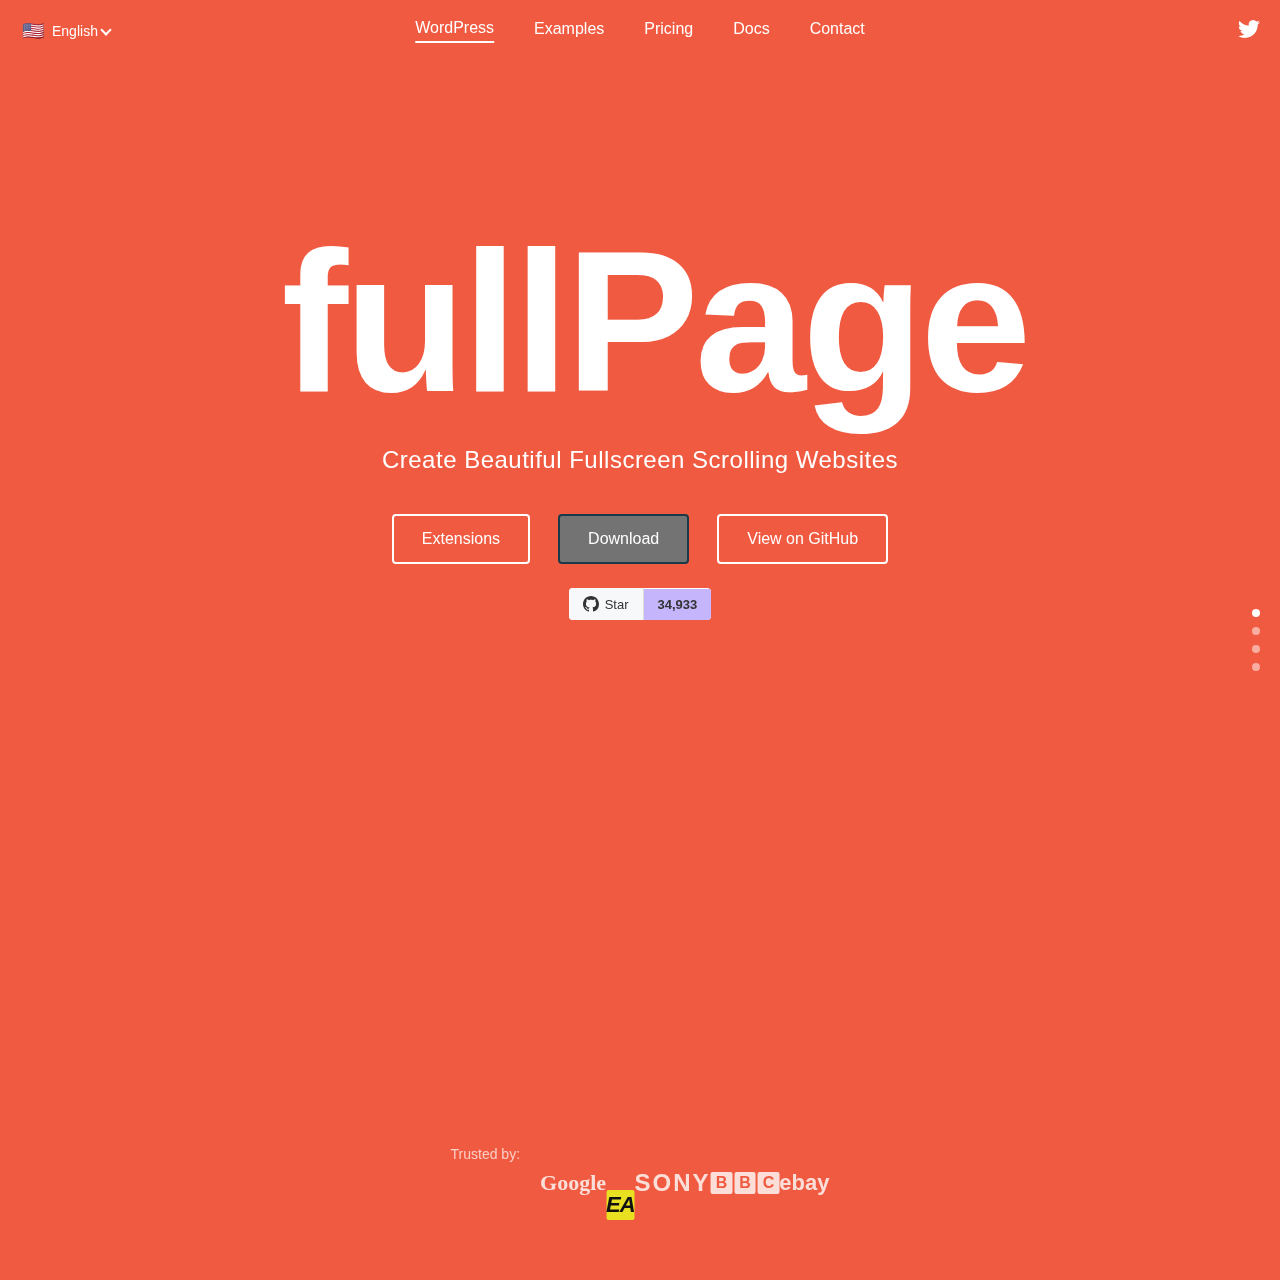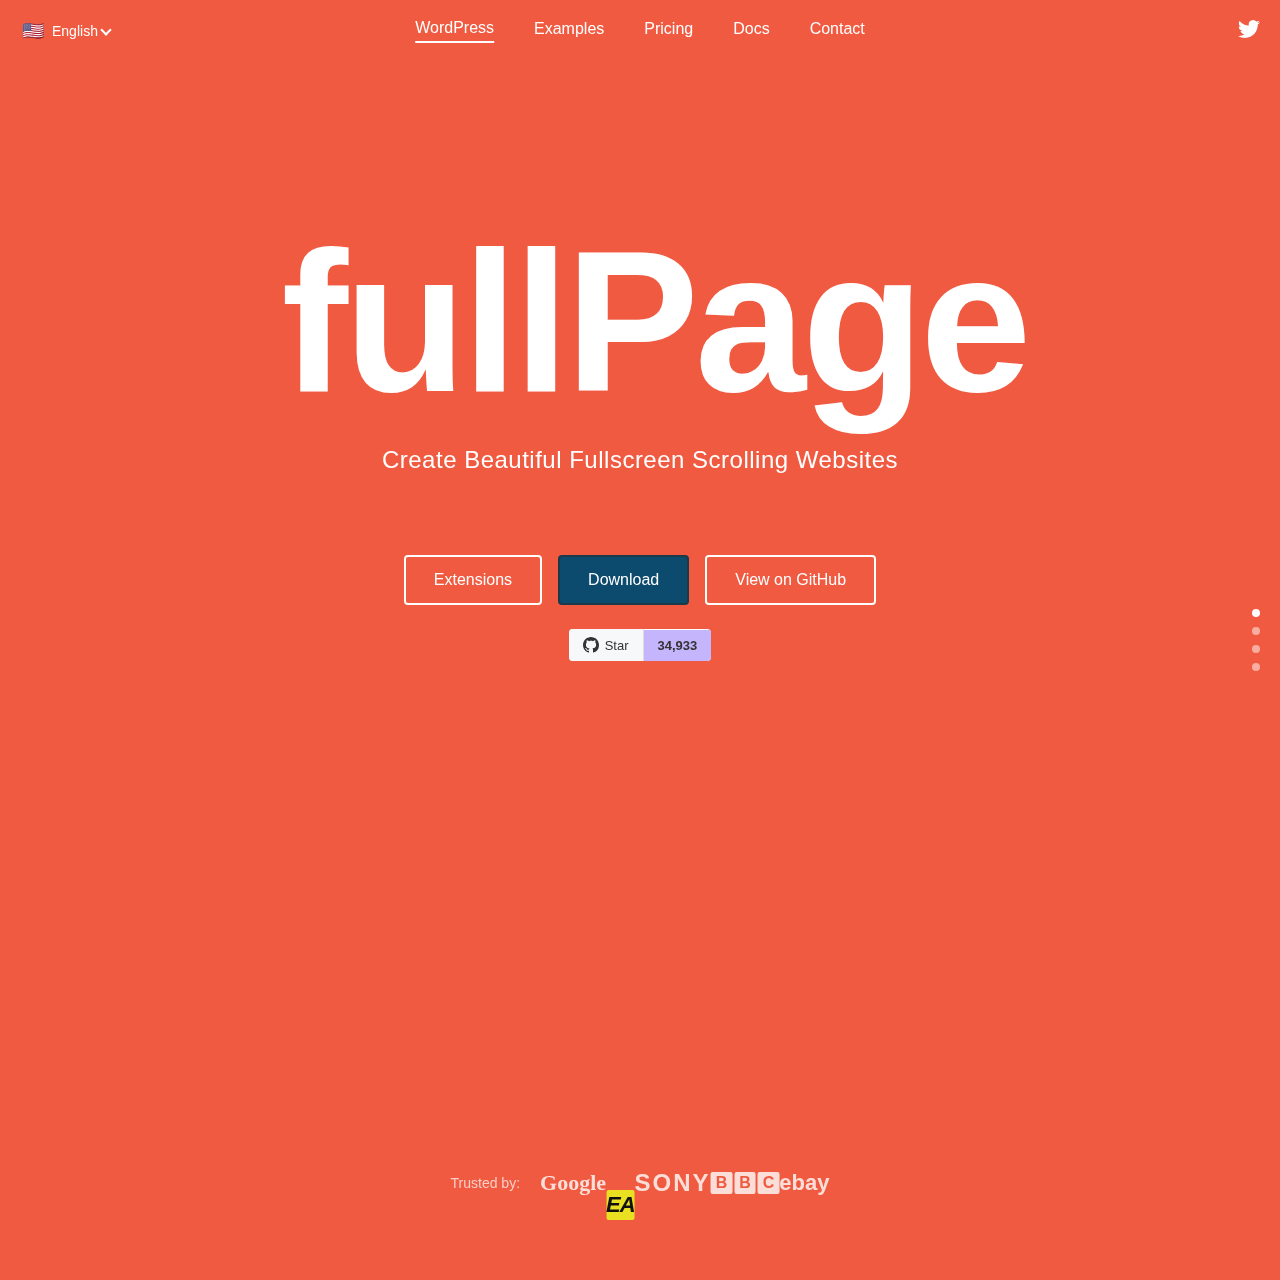--- a/index.html
+++ b/index.html
@@ -104,22 +104,22 @@
     .hero-subtitle {
       font-size: 24px;
       color: white;
       font-weight: 400;
       margin-bottom: 40px;
       letter-spacing: 0.5px;
     }
 
     .hero-buttons {
       display: flex;
-      align-items: flex-end;
-      gap: 16px;
+      align-items: center;
+      gap: 28px;
       margin-bottom: 24px;
     }
 
     .btn {
       padding: 14px 28px;
       border-radius: 4px;
       font-size: 16px;
       font-weight: 500;
       cursor: pointer;
       border: 2px solid white;
@@ -127,24 +127,23 @@
       transition: all 0.2s;
     }
 
     .btn-outline {
       background: transparent;
       color: white;
       border: 2px solid white;
     }
 
     .btn-solid {
-      background: #0c4a6e;
+      background: #737373;
       color: white;
       border: 2px solid #1a3a4a;
-      margin-top: 41px;
     }
 
     .github-star {
       display: flex;
       align-items: center;
       background: white;
       border-radius: 4px;
       overflow: hidden;
       font-size: 14px;
     }
@@ -197,21 +196,20 @@
       background: white;
     }
 
     
     .trusted-section {
       position: absolute;
       bottom: 60px;
       left: 50%;
       transform: translateX(-50%);
       display: flex;
-      align-items: center;
       gap: 20px;
       white-space: nowrap;
     }
 
     .trusted-label {
       color: rgba(255,255,255,0.7);
       font-size: 14px;
     }
 
     .trusted-logos {

